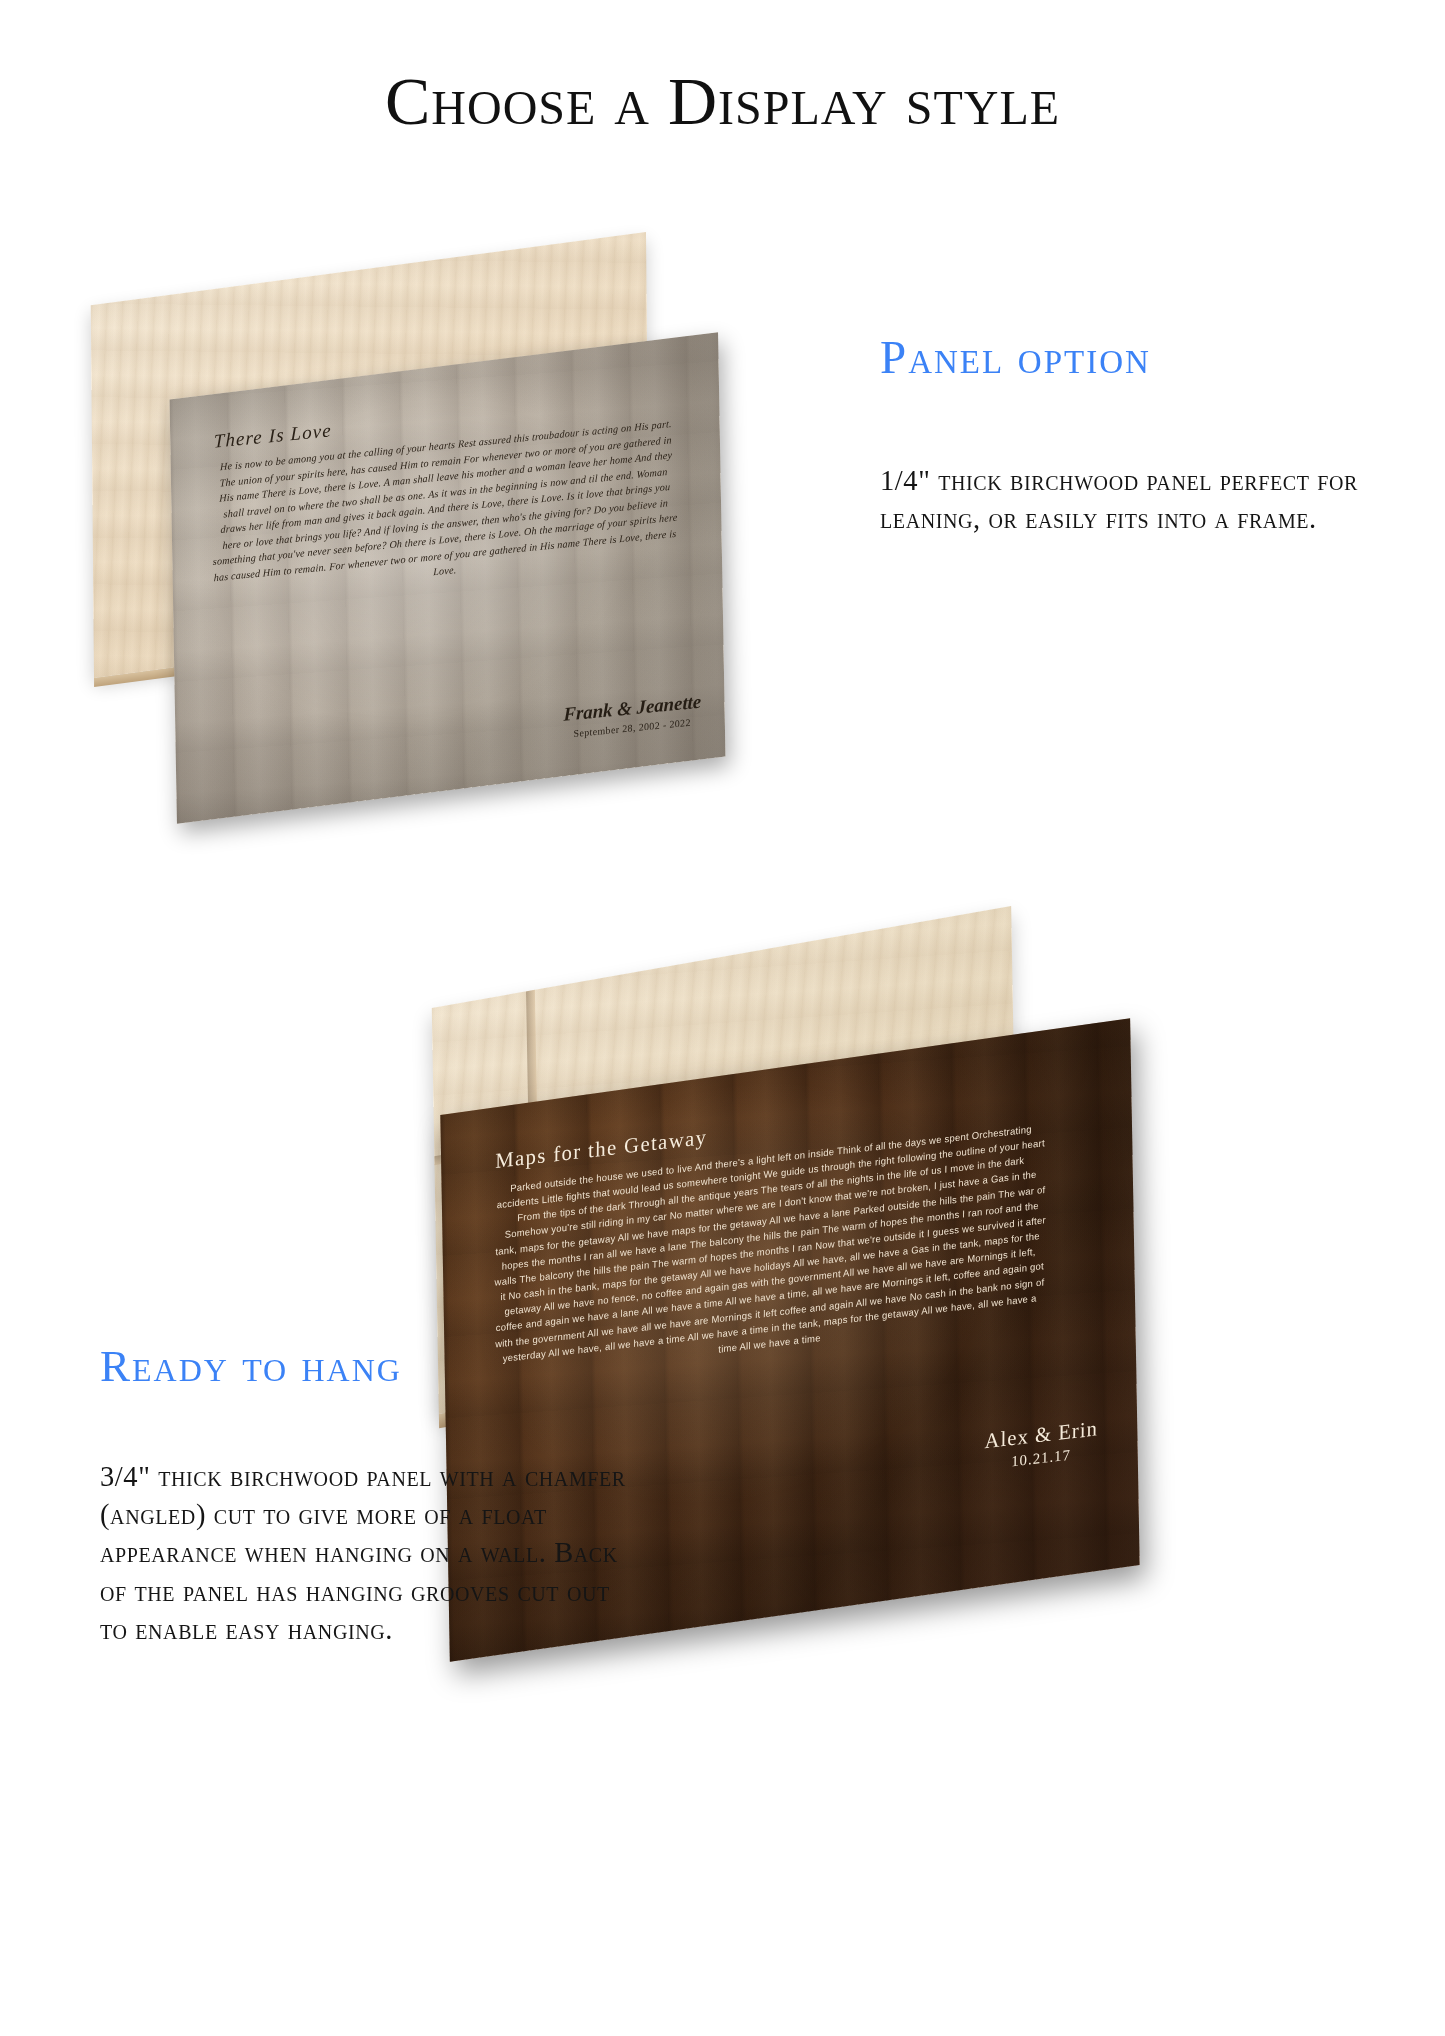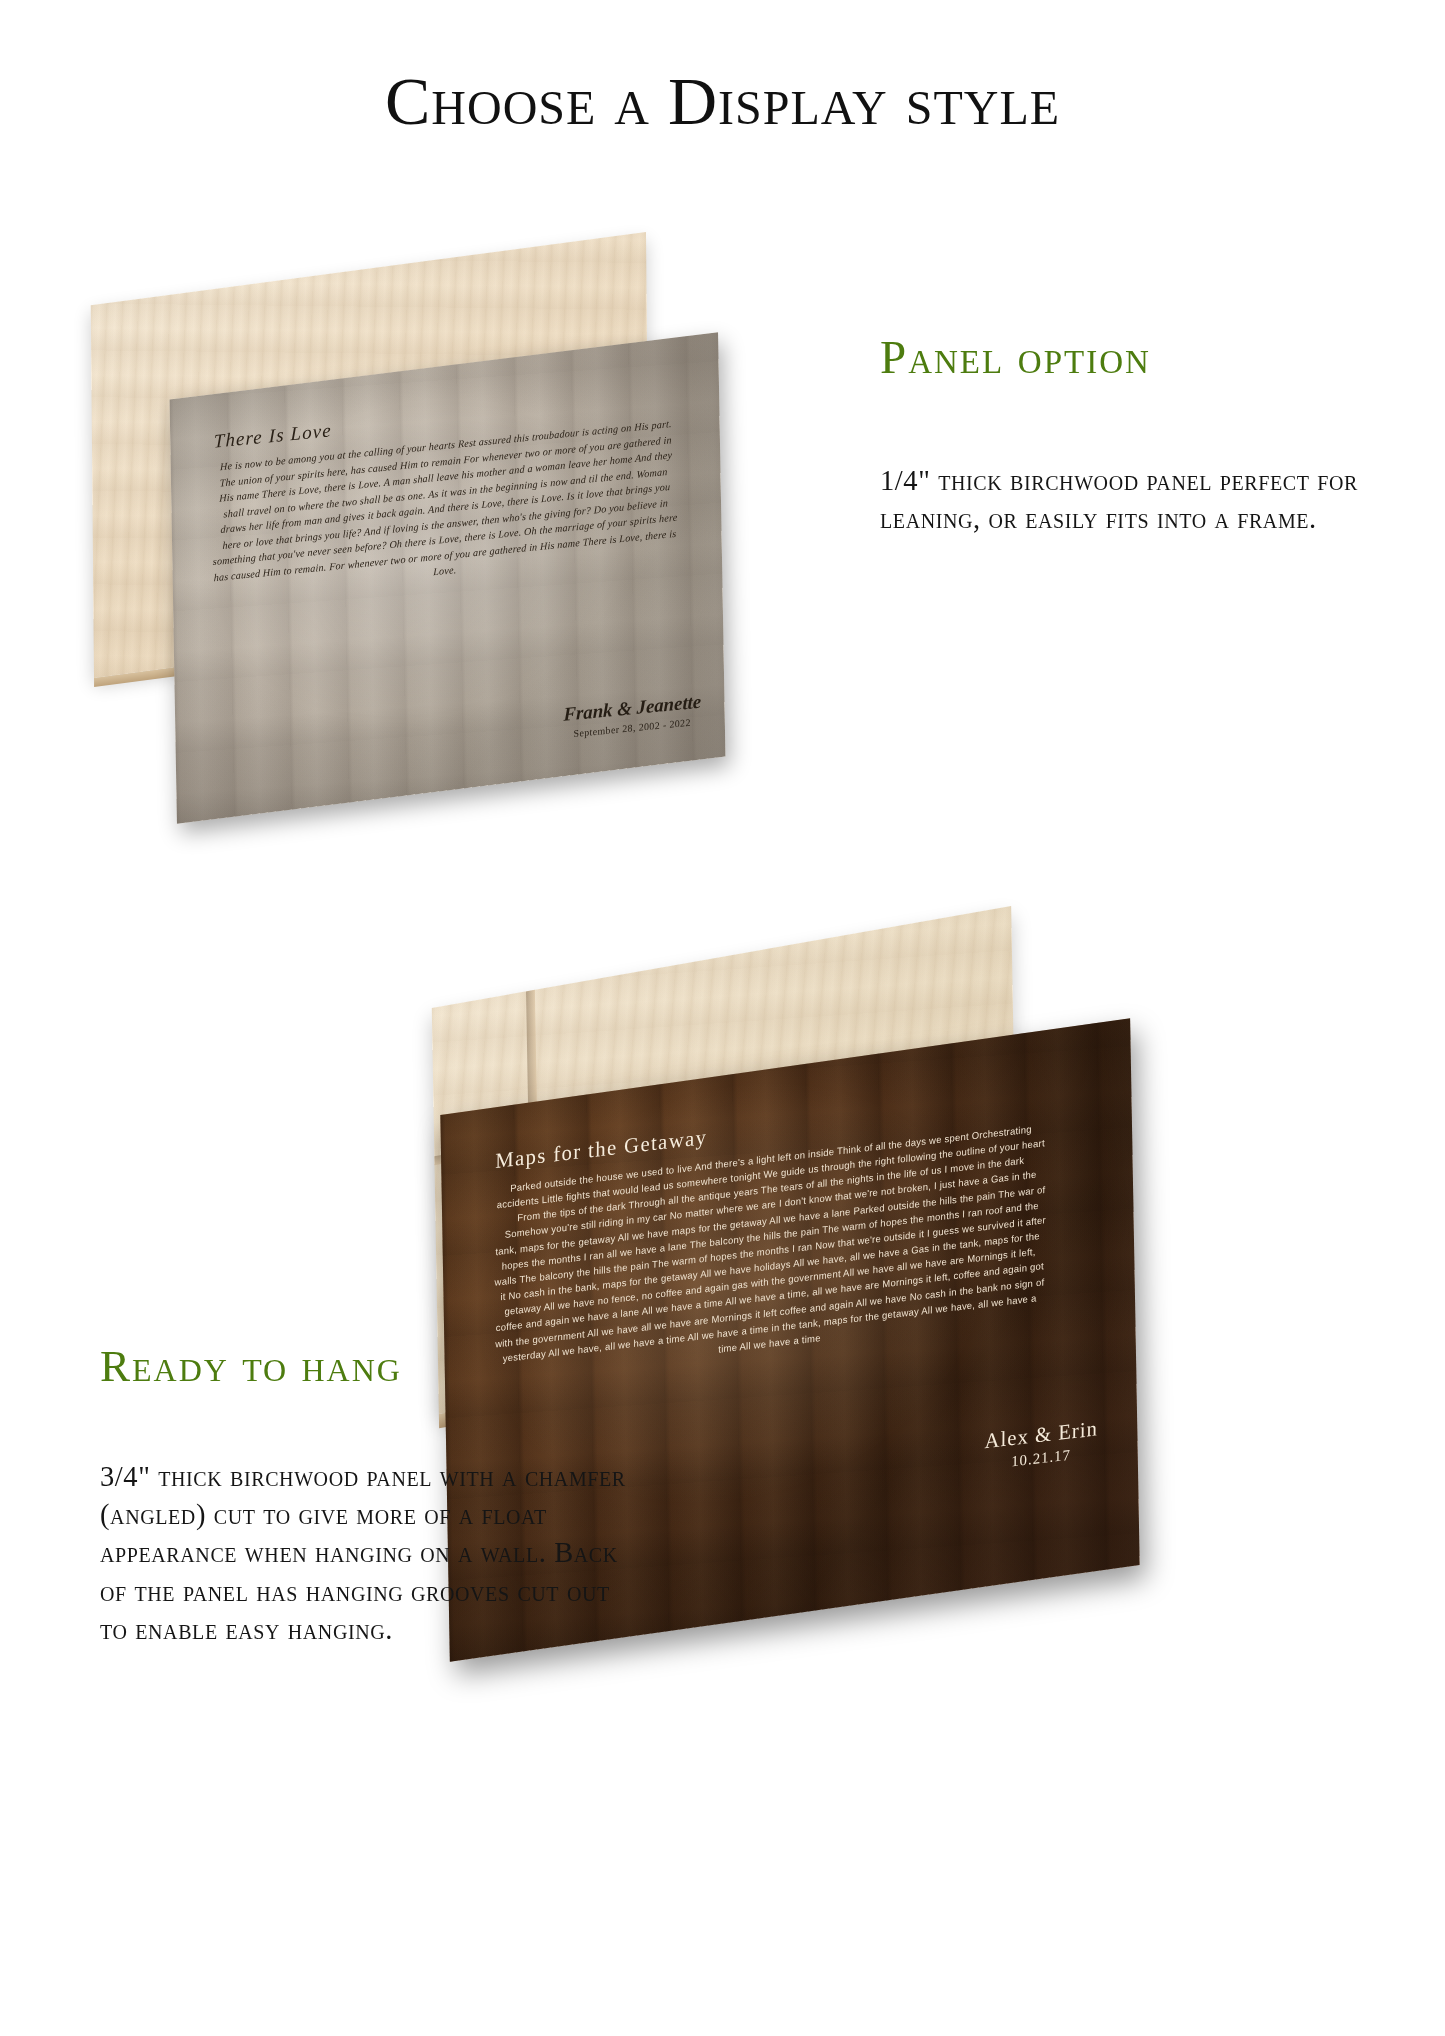--- a/index.html
+++ b/index.html
@@ -31,21 +31,21 @@
     font-variant: small-caps;
     white-space: nowrap;
   }
 
   
   .heading-sc {
     font-family: "Liberation Serif", serif;
     font-variant: small-caps;
     font-size: 47px;
     letter-spacing: 2px;
-    color: #4d7c0f;
+    color: #3b82f6;
     white-space: nowrap;
   }
   .body-sc {
     font-family: "Liberation Serif", serif;
     font-variant: small-caps;
     font-size: 28.5px;
     line-height: 1.34;
     letter-spacing: 0.6px;
     color: #151515;
   }

